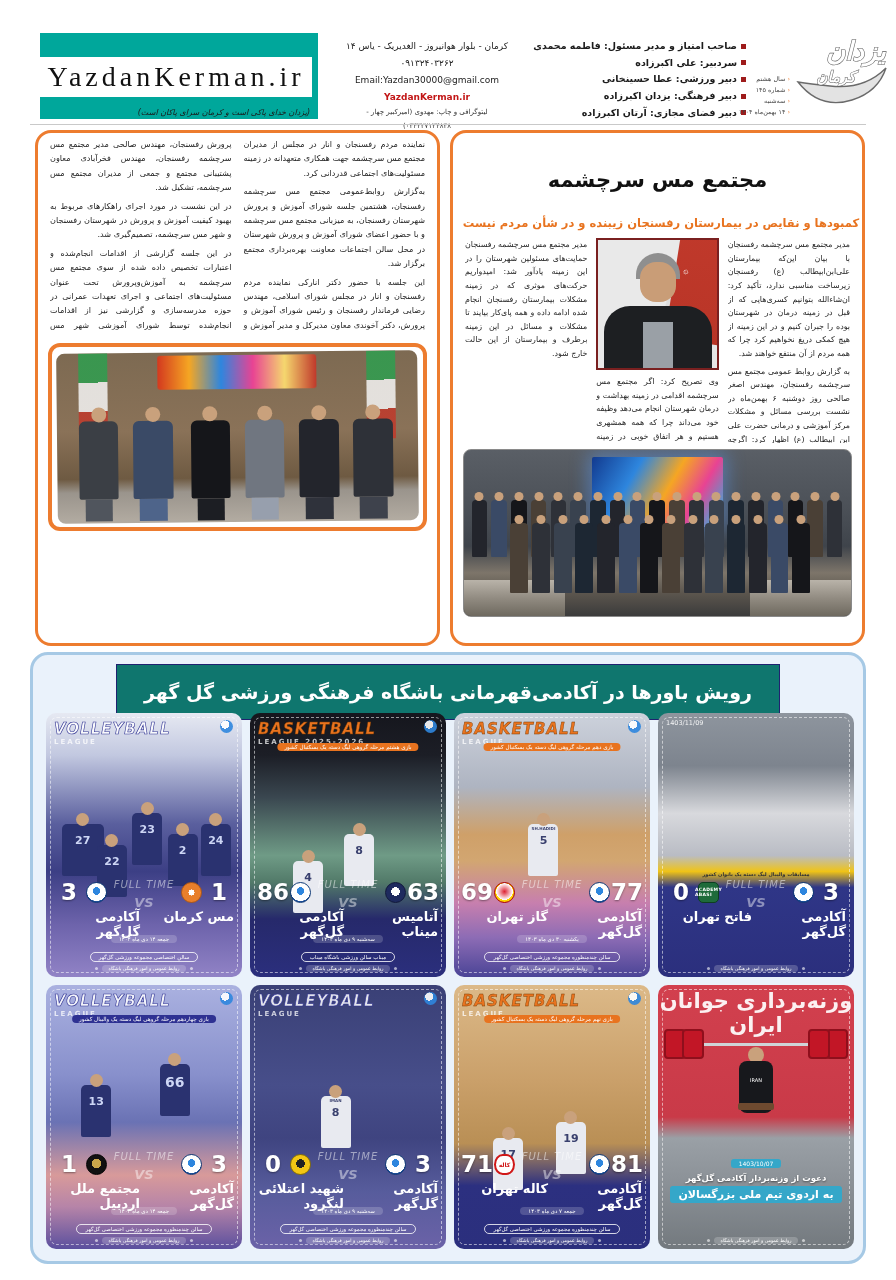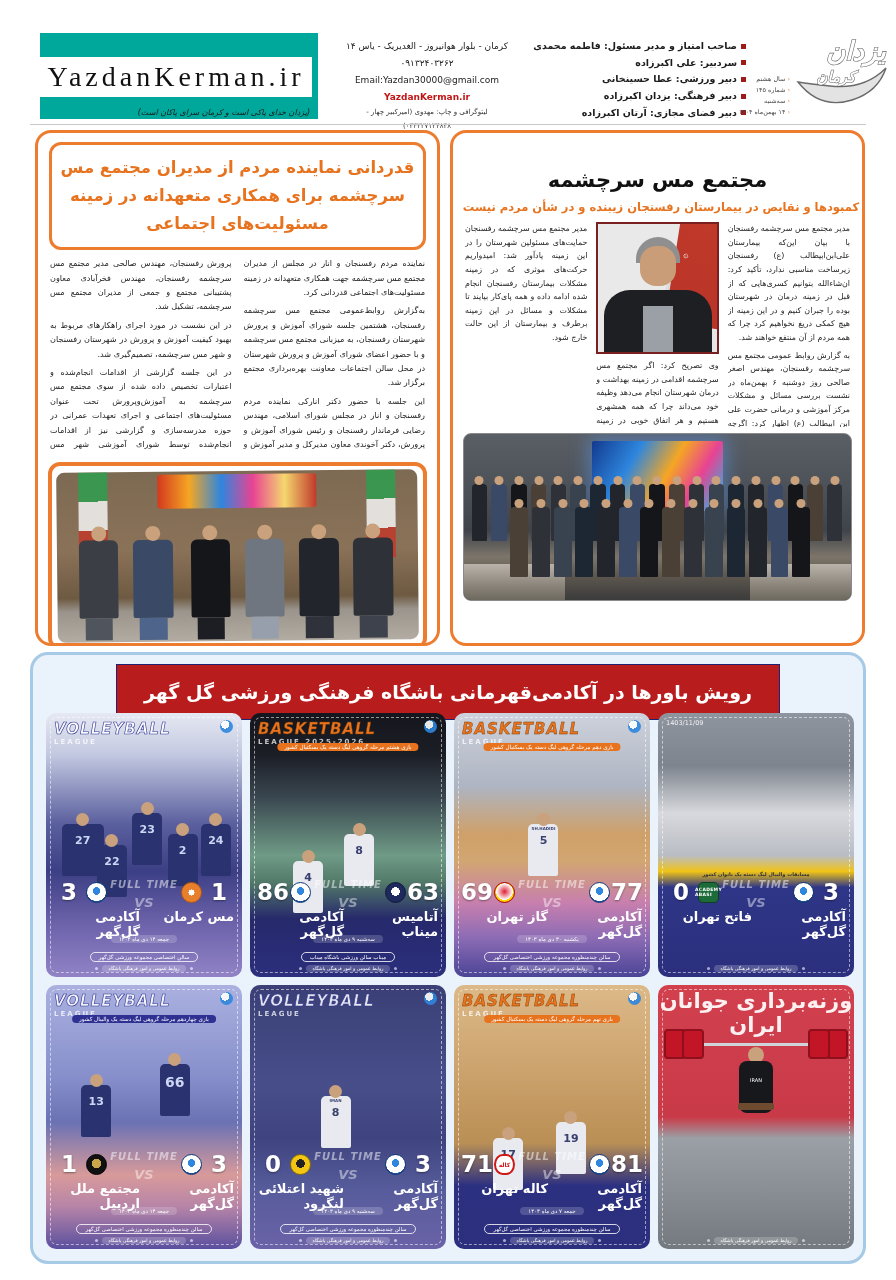--- a/index.html
+++ b/index.html
@@ -52,21 +52,21 @@
       background:linear-gradient(180deg,#2e9e4f 33%,#f4f4f4 33%,#f4f4f4 66%,#c0392b 66%); opacity:.85; }
   .person { position:absolute; bottom:14%; border-radius:6px 6px 2px 2px; }
   .person::before { content:""; position:absolute; top:-14px; left:50%; transform:translateX(-50%);
       width:15px; height:15px; border-radius:50%; background:#c9a17c; }
   .person::after { content:""; position:absolute; bottom:-22px; left:15%; width:70%; height:22px; background:inherit;
       filter:brightness(1.35); }
 
   .hl-right { text-align:center; direction:rtl; color:#111; font-weight:bold; margin-top:12px; }
   .hl-right .l1 { font-size:21px; line-height:1.3;margin-top:34px; }
   .hl-right .l2 { font-size:19.5px; line-height:1.5; }
-  .sub-right { text-align:center; direction:rtl; color:#e8731f; font-weight:bold; font-size:11.5px; margin-top:6px;padding-left:7px; }
+  .sub-right { text-align:center; direction:rtl; color:#e8731f; font-weight:bold; font-size:11.5px; margin-top:22px;padding-left:7px; }
 
   .cols3 { display:flex; flex-direction:row-reverse; gap:9px; margin:8px 12px 0; height:205px; overflow:hidden; }
   .col { flex:1; direction:rtl; font-size:7.9px; line-height:1.72; text-align:justify; color:#1d1d1d; overflow:hidden; }
   .portrait { position:relative; width:100%; height:132px; border:2px solid #7a2020; margin-bottom:5px; overflow:hidden;
       background:linear-gradient(105deg,#e9e9e9 55%,#dcdcdc 56%,#e6e6e6 100%); }
   .portrait .pflag { position:absolute; right:-12px; top:-8px; width:56px; height:110px; transform:rotate(9deg);
       background:linear-gradient(180deg,#c0392b 0%,#b93527 100%); }
   .portrait .pflag::after { content:"۞"; color:#fff; font-size:9px; position:absolute; left:8px; top:34px; }
   .portrait .hair { position:absolute; left:50%; top:13px; transform:translateX(-50%); width:44px; height:26px;
       border-radius:22px 22px 0 0; background:#8f8f8f; }
@@ -85,21 +85,21 @@
   .gp { position:absolute; border-radius:4px 4px 1px 1px; }
   .gp::before { content:""; position:absolute; top:-8px; left:50%; transform:translateX(-50%); width:9px; height:9px;
       border-radius:50%; background:#c9a17c; }
   .gtable { position:absolute; bottom:0; height:22%; width:26%;
       background:linear-gradient(180deg,#b9b3a9,#8e887e 55%,#6e695f); }
 
   
   .sports-box { left:30px; top:652px; width:836px; height:612px; background:#eaf2fb;
       border:3px solid #a6c9e5; border-radius:18px; }
   .banner { position:absolute; left:50%; transform:translateX(-50%); top:9px; width:664px; height:56px;
-      background:#b91c1c; color:#fff; font-weight:bold; font-size:19px; display:flex; align-items:center;
+      background:#0f766e; color:#fff; font-weight:bold; font-size:19px; display:flex; align-items:center;
       justify-content:center; direction:rtl; border:1px solid #1f2270; }
   .grid { position:absolute; left:13px; top:58px; width:810px; display:flex; flex-wrap:wrap; gap:8px; }
   .card { width:196px; height:264px; border-radius:10px; position:relative; overflow:hidden; color:#fff; }
   .card::after { content:""; position:absolute; inset:4px; border:1px dashed rgba(255,255,255,.55); border-radius:7px; pointer-events:none; }
 
   .scene-vb1 { background:linear-gradient(180deg,#e6e9f2 0%,#c2c8e0 16%,#5a5f9e 42%,#3c3f85 60%,#6d63ab 80%,#9183c6 100%); }
   .scene-bb1 { background:linear-gradient(180deg,#15161d 0%,#1c1e26 16%,#3a4750 32%,#6f9b86 54%,#527a69 64%,#26296b 78%,#2b2f7d 100%); }
   .scene-bb2 { background:linear-gradient(180deg,#cdd2dc 0%,#aeb4c1 28%,#cfa069 46%,#d2a671 56%,#c77fae 72%,#8d6cb5 85%,#4a4496 100%); }
   .scene-vbw { background:linear-gradient(180deg,#8e959e 0%,#7d848e 20%,#d8d9dd 38%,#b9bcc4 54%,#f0c417 60%,#2f3687 66%,#2b2f7d 100%); }
   .scene-vb2 { background:linear-gradient(180deg,#aab1e0 0%,#8890cc 34%,#6a72b4 52%,#d89a9a 72%,#b684a8 84%,#5a4f9e 100%); }
@@ -135,21 +135,21 @@
   .tlogo.mes { background:radial-gradient(circle at 50% 50%, #fff 0 22%, #e87f2b 23% 100%); border:1px solid #b55a10; }
   .tlogo.minab { background:radial-gradient(circle at 50% 45%, #fff 0 30%, #1e2a5e 31% 100%); border:1px solid #10173a; }
   .tlogo.gaz { background:radial-gradient(circle at 50% 45%, #d23, #fff 58%, #ffd400 60% 100%); border:1px solid #a00; }
   .tlogo.fateh { border-radius:5px; background:#1e6b3a; border:1px solid #0d3f20; display:flex; align-items:center;
       justify-content:center; font-size:4.5px; font-weight:bold; color:#fff; letter-spacing:.3px; }
   .tlogo.ardabil { background:radial-gradient(circle at 50% 45%, #caa64a 0 34%, #111 35% 100%); border:1px solid #000; }
   .tlogo.etela { background:radial-gradient(circle at 50% 45%, #222 0 30%, #f3c614 31% 100%); border:1px solid #8a7100; }
   .tlogo.kalleh { border-radius:50%/60%; background:#fff; border:2px solid #d01818; display:flex; align-items:center;
       justify-content:center; font-size:6px; font-weight:bold; color:#d01818; }
   .mid-mark { text-align:center; flex:1; }
-  .mid-mark .ft { font-size:10px; font-weight:bold; font-style:italic; color:rgba(255,255,255,.5); letter-spacing:1px; }
+  .mid-mark .ft { font-size:10px; font-weight:normal; font-style:italic; color:rgba(255,255,255,.5); letter-spacing:1px; }
   .mid-mark .vs { font-size:13px; font-weight:bold; font-style:italic; color:rgba(255,255,255,.45); }
   .names-row { position:absolute; left:8px; right:8px; top:196px; display:flex; justify-content:space-between; direction:ltr; }
   .names-row span { font-size:13px; font-weight:bold; color:#fff; direction:rtl; width:86px; text-align:right; }
   .pills { position:absolute; left:14px; right:14px; top:216px; text-align:center; }
   .pill { display:inline-block; font-size:5.4px; color:#fff; direction:rtl; border:1px solid rgba(255,255,255,.8);
       border-radius:6px; padding:1px 8px; margin:1px 0; white-space:nowrap; max-width:160px; overflow:hidden; }
   .pill.solid { background:rgba(255,255,255,.18); border:none; }
   .foot-strip { position:absolute; bottom:5px; left:10px; right:10px; display:flex; align-items:center;
       justify-content:center; gap:4px; }
   .foot-strip .fs-pill { font-size:4.6px; color:#fff; direction:rtl; background:rgba(255,255,255,.2);
@@ -223,21 +223,20 @@
   <svg width="104" height="92" viewBox="0 0 104 92">
     <path d="M8,52 Q30,80 62,70 Q88,62 96,38 Q74,60 40,56 Q20,54 8,52 Z" fill="#e3e3e3" stroke="#6a6a6a" stroke-width="1.4"></path>
     <text x="66" y="30" font-size="26" font-weight="bold" font-style="italic" text-anchor="middle" fill="#ffffff" stroke="#5a5a5a" stroke-width="1.1" style="paint-order:stroke">یزدان</text>
     <text x="46" y="52" font-size="15" font-weight="bold" font-style="italic" text-anchor="middle" fill="#ffffff" stroke="#5a5a5a" stroke-width="1" style="paint-order:stroke">کرمان</text>
   </svg>
 </div>
 
 <div class="abs head-rule"></div>
 
 <div class="abs art art-left">
-  <div class="hl-box">قدردانی نماینده مردم از مدیران مجتمع مس سرچشمه برای همکاری متعهدانه در زمینه مسئولیت‌های اجتماعی</div>
   <div class="body2">
       <p>نماینده مردم رفسنجان و انار در مجلس از مدیران مجتمع مس سرچشمه جهت همکاری متعهدانه در زمینه مسئولیت‌های اجتماعی قدردانی کرد.</p>
       <p>به‌گزارش روابط‌عمومی مجتمع مس سرچشمه رفسنجان، هشتمین جلسه شورای آموزش و پرورش شهرستان رفسنجان، به میزبانی مجتمع مس سرچشمه و با حضور اعضای شورای آموزش و پرورش شهرستان در محل سالن اجتماعات معاونت بهره‌برداری مجتمع برگزار شد.</p>
       <p>این جلسه با حضور دکتر انارکی نماینده مردم رفسنجان و انار در مجلس شورای اسلامی، مهندس رضایی فرماندار رفسنجان و رئیس شورای آموزش و پرورش، دکتر آخوندی معاون مدیرکل و مدیر آموزش و پرورش رفسنجان، مهندس صالحی مدیر مجتمع مس سرچشمه رفسنجان، مهندس فخرآبادی معاون پشتیبانی مجتمع و جمعی از مدیران مجتمع مس سرچشمه، تشکیل شد.</p>
       <p>در این نشست در مورد اجرای راهکارهای مربوط به بهبود کیفیت آموزش و پرورش در شهرستان رفسنجان و شهر مس سرچشمه، تصمیم‌گیری شد.</p>
       <p>در این جلسه گزارشی از اقدامات انجام‌شده و اعتبارات تخصیص داده شده از سوی مجتمع مس سرچشمه به آموزش‌وپرورش تحت عنوان مسئولیت‌های اجتماعی و اجرای تعهدات عمرانی در حوزه مدرسه‌سازی و گزارشی نیز از اقدامات انجام‌شده توسط شورای آموزشی شهر مس سرچشمه جهت توانمندسازی معلمان و رفع مشکلات آموزشی در شهر سرچشمه ارائه گردید.</p>
     </div>
   <div class="photo-frame">
     <div class="scene-group6" id="scene6">
       <div class="wall-screen"></div>
@@ -528,20 +527,24 @@
        <div class="wl-bar"></div>
        <div class="wl-plate" style="left:6px"></div>
        <div class="wl-plate" style="left:24px"></div>
        <div class="wl-plate" style="right:6px"></div>
        <div class="wl-plate" style="right:24px"></div>
        <div class="wl-lifter">
          <div class="h"></div>
           <div class="b"></div>
           <div class="wl-belt"></div>
         </div>
+       <div class="wl-caption">
+         <span class="date">1403/10/07</span>
+         <span class="c1">دعوت از وزنه‌بردار آکادمی گل‌گهر</span>
+         <span class="c2">به اردوی تیم ملی بزرگسالان</span></div>
        <div class="foot-strip">
          <span class="dot"></span>
           <span class="fs-pill">روابط عمومی و امور فرهنگی باشگاه</span>
           <span class="dot"></span>
         </div>
       </div>
     </div>
 </div>
 
 </body></html>

